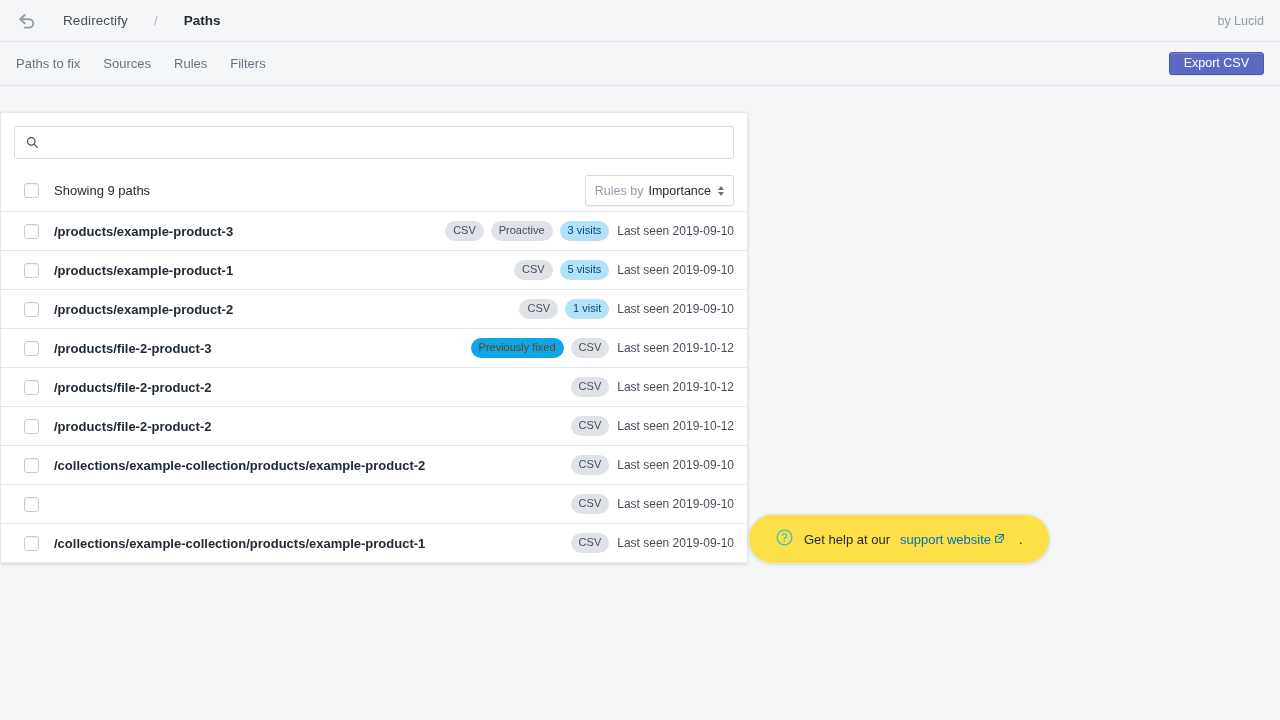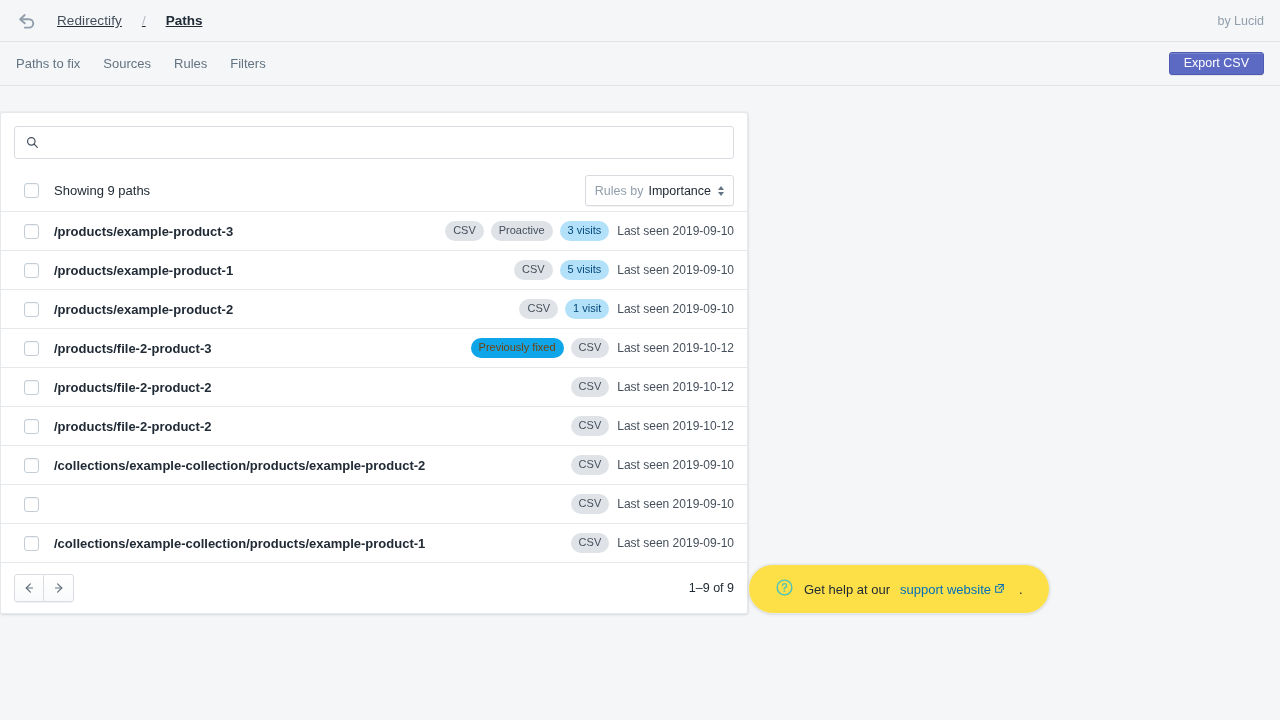--- a/index.html
+++ b/index.html
@@ -18,22 +18,21 @@
     height: 42px;
     background: #f4f6f8;
     display: flex;
     align-items: center;
     padding: 0 16px;
     border-bottom: 1px solid #e1e4e8;
   }
   .brand {
     display: flex;
     align-items: center;
-    gap: 19px;
-    text-decoration: underline;
+    gap: 25px;
   }
   .logo-icon {
     width: 22px; height: 22px;
     display: block;
     flex: 0 0 auto;
   }
   .brand-name {
     font-size: 13.5px;
     color: #454f5b;
     letter-spacing: .1px;
@@ -415,37 +414,20 @@
         <div class="row">
           <div class="cbx"></div>
           <div class="row-path">/collections/example-collection/products/example-product-1</div>
           <div class="row-meta">
             <span class="badge gray">CSV</span>
             <span class="last-seen">Last seen 2019-09-10</span>
           </div>
         </div>
       </div>
 
-    <div class="card-footer">
-      <div class="pager">
-        <div class="pager-btn left">
-          <svg viewBox="0 0 20 20" width="14" height="14" fill="none">
-            <path d="M12 4 L6 10 L12 16" stroke="#637381" stroke-width="1.7" stroke-linecap="round" stroke-linejoin="round"></path>
-            <path d="M6.2 10 H15" stroke="#637381" stroke-width="1.7" stroke-linecap="round"></path>
-          </svg>
-        </div>
-        <div class="pager-btn right">
-          <svg viewBox="0 0 20 20" width="14" height="14" fill="none">
-            <path d="M8 4 L14 10 L8 16" stroke="#637381" stroke-width="1.7" stroke-linecap="round" stroke-linejoin="round"></path>
-            <path d="M13.8 10 H5" stroke="#637381" stroke-width="1.7" stroke-linecap="round"></path>
-          </svg>
-        </div>
-      </div>
-      <div class="range-text">1–9 of 9</div>
-    </div>
 
   </div>
 
   <div class="help-pill">
     <span>
       <svg viewBox="0 0 24 24" width="19" height="19" fill="none">
         <circle cx="12" cy="12" r="9.3" stroke="#47c1bf" stroke-width="1.7"></circle>
         <path d="M9.5 9.2 a2.6 2.6 0 1 1 3.1 3.1 c-.7.2-1 .8-1 1.5" stroke="#47c1bf" stroke-width="1.7" stroke-linecap="round"></path>
         <circle cx="11.7" cy="16.6" r="1.05" fill="#47c1bf"></circle>
       </svg>

